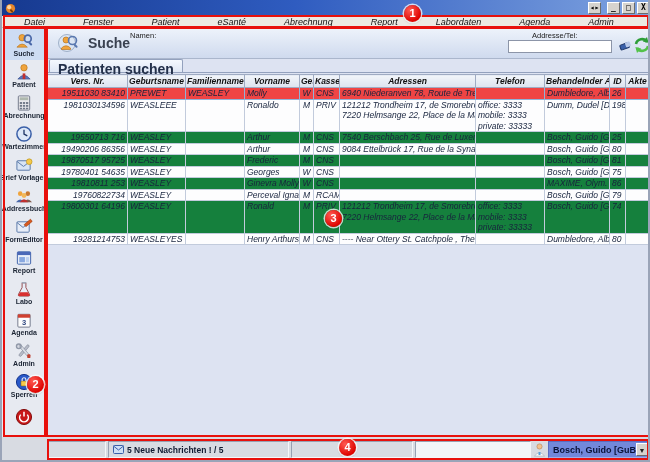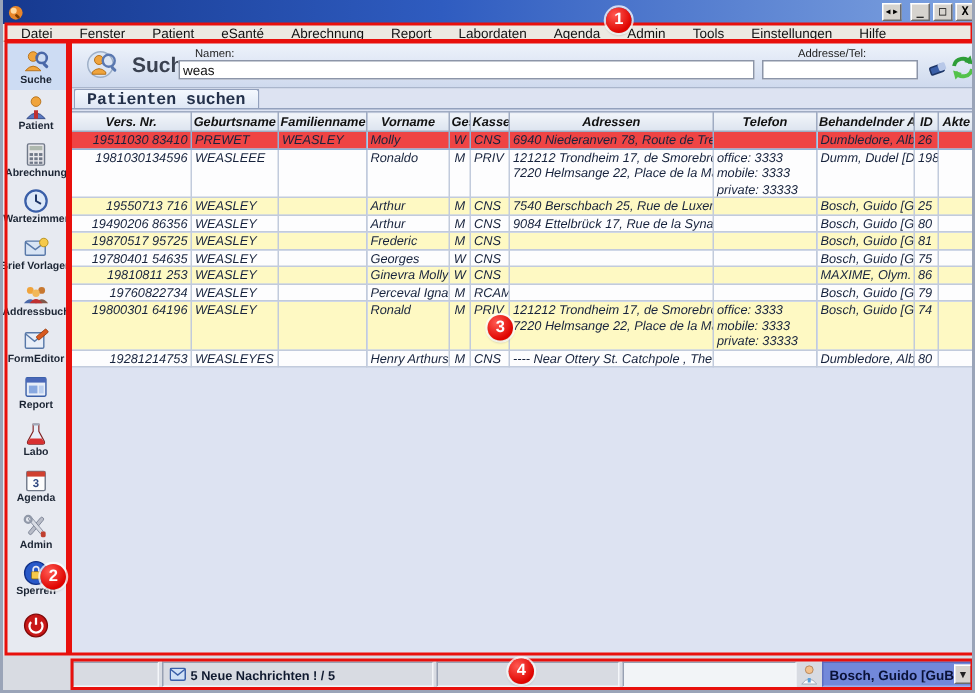--- a/index.html
+++ b/index.html
@@ -22,21 +22,21 @@
     border-color:#fff #6b6b6b #6b6b6b #fff; font-size:8px; line-height:10px;
     text-align:center; color:#000; font-weight:bold; font-family:"DejaVu Sans Mono", monospace;
   }
   .tbtn.detach { margin-right:4px; }
   
   #menubar {
     position:absolute; left:0; top:16px; width:650px; height:12px;
     background:#ece9e2; display:flex; align-items:center; gap:0; padding-left:3px;
     border-bottom:1px solid #c9c5ba;
   }
-  #menubar .mi { font-size:9px; color:#111; padding:0 9px; white-space:nowrap; }
+  #menubar .mi { font-size:9px; color:#111; padding:0 19px; white-space:nowrap;font-style:italic; }
   
   #sidebar {
     position:absolute; left:0; top:28px; width:44px; height:409px;
     background:#e7eaf1; display:flex; flex-direction:column; align-items:center;
     padding-top:1px;
   }
   .sb-item { width:42px; height:31px; display:flex; flex-direction:column; align-items:center; justify-content:center; }
   .sb-item.sel { background:#cddcf3; }
   .sb-item svg { width:20px; height:18px; display:block; }
   .sb-item .lbl { font-size:7px; color:#1b2433; font-weight:bold; white-space:nowrap; line-height:8px; }
@@ -61,39 +61,39 @@
   #in-name  { left:73px; top:12px; width:384px; }
   #lbl-addr { left:486px; top:3px; }
   #in-addr  { left:462px; top:12px; width:104px; }
   .hd-ico { position:absolute; top:10px; width:16px; height:16px; }
   #ico-clear { left:572px; }
   #ico-refresh { left:586px; top:7px; width:20px; height:20px; }
   
   #tabs { position:relative; height:14px; background:#dde3f2; display:flex; align-items:flex-end; padding-left:3px; gap:1px;
           border-bottom:1px solid #93a1bd; }
   .tab {
-    font-size:11px; font-weight:bold; color:#23304a; padding:1px 8px 1px 8px; height:13px;
+    font-size:14px; font-weight:bold; color:#23304a; padding:1px 8px 1px 8px; height:13px;
     border:1px solid #93a1bd; border-bottom:none; border-radius:2px 2px 0 0;
-    background:linear-gradient(180deg,#cbd7ec,#b9c8e2); white-space:nowrap;font-family:Liberation Mono, monospace;
+    background:linear-gradient(180deg,#cbd7ec,#b9c8e2); white-space:nowrap;
   }
   .tab.active { background:linear-gradient(180deg,#f4f8fe,#dfe7f5); }
   
   #tablewrap { position:absolute; left:1px; top:46px; width:602px; bottom:1px; background:#dde3f2;font-style:italic; }
   table { border-collapse:collapse; table-layout:fixed; width:602px; }
   th {
     background:linear-gradient(180deg,#f2f5fa,#dce3ef);
     border:1px solid #9fabc2; font-size:8.5px; height:13px; color:#111;
     font-weight:bold; padding:0 1px; overflow:hidden; white-space:nowrap;
   }
   td {
     border:1px solid #c2cbdc; border-top:none; font-size:8.5px; line-height:10.5px;
     padding:0 2px; color:#17233d; overflow:hidden; white-space:nowrap; vertical-align:top;
     background:#fdfdfe;
   }
-  tr.lt td { background:#fef9c3; }
+  tr.lt td { background:#15803d; }
   tr.sel td { background:#ef4444; border-color:#8fb2d8;margin-left:38px; }
   td.r { text-align:right; } td.c { text-align:center; }
   
   #statusbar {
     position:absolute; left:0; top:437px; width:650px; height:25px;
     background:#d8dbe2; display:flex; align-items:center; padding:0 2px 0 46px; gap:2px;
   }
   .st-cell { height:17px; border:1px solid; border-color:#97a0b2 #f4f6f9 #f4f6f9 #97a0b2; display:flex; align-items:center; padding:0 4px; }
   #st-1 { width:58px; }
   #st-msg { width:181px; gap:3px; }
@@ -281,21 +281,20 @@
     <div id="searchhead">
       <svg class="head-ico" viewBox="0 0 22 22">
         <circle cx="9" cy="11" r="8.5" fill="#dce6f4" stroke="#9fb0c8"></circle>
         <circle cx="8" cy="8" r="3" fill="#f0a43c" stroke="#b06a10" stroke-width="0.6"></circle>
         <path d="M3.5 16 Q8 11.5 12.5 16 L12.5 17.5 L3.5 17.5 Z" fill="#f0a43c" stroke="#b06a10" stroke-width="0.6"></path>
         <circle cx="14.5" cy="8.5" r="4" fill="none" stroke="#5a78b0" stroke-width="1.6"></circle>
         <rect x="16.8" y="11.6" width="4.5" height="2" rx="1" transform="rotate(45 16.8 11.6)" fill="#5a78b0"></rect>
       </svg>
       <span class="head-title">Suche</span>
       <span class="fld-lbl" id="lbl-name">Namen:</span>
-      <input class="fld-in" id="in-name" type="text" value="weas" style="">
       <span class="fld-lbl" id="lbl-addr">Addresse/Tel:</span>
       <input class="fld-in" id="in-addr" type="text" value="" style="">
       <svg class="hd-ico" id="ico-clear" viewBox="0 0 16 16">
         <rect x="2" y="6" width="9" height="5" rx="1" transform="rotate(-20 6 8)" fill="#3a5fa8" stroke="#1d3566"></rect>
         <rect x="7.2" y="4.2" width="5" height="5" rx="1" transform="rotate(-20 9 6)" fill="#b8c8e8"></rect>
       </svg>
       <svg class="hd-ico" id="ico-refresh" viewBox="0 0 20 20">
         <path d="M4 9 A6 6 0 0 1 15 7" fill="none" stroke="#2e9e38" stroke-width="2.6"></path>
         <path d="M16 11 A6 6 0 0 1 5 13" fill="none" stroke="#53c24a" stroke-width="2.6"></path>
         <path d="M15 2 L16.6 8 L10.8 6.4 Z" fill="#2e9e38"></path>

